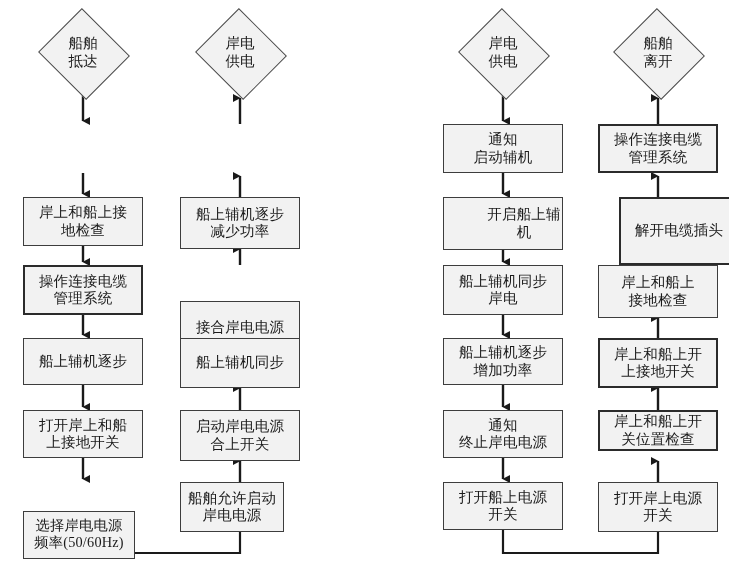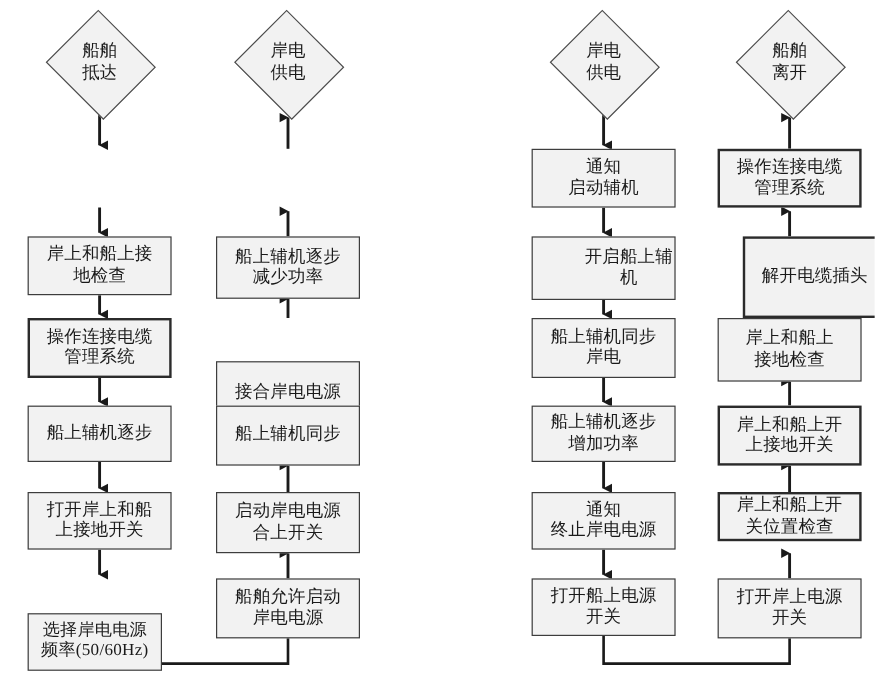--- a/index.html
+++ b/index.html
@@ -187,21 +187,21 @@
   <div class="node" style="left:180px; top:265px; width:120px; height:53px;margin-top:36px;">
     <span class="txt">接合岸电电源</span>
   </div>
   <div class="node" style="left:180px; top:338px; width:120px; height:50px;">
     <span class="txt">船上辅机同步</span>
   </div>
   <div class="node" style="left:180px; top:410px; width:120px; height:51px;">
     <span class="txt">启动岸电电源
 合上开关</span>
   </div>
-  <div class="node" style="left:180px; top:482px; width:120px; height:50px;">
+  <div class="node" style="left:180px; top:482px; width:104px; height:50px;">
     <span class="txt">船舶允许启动
 岸电电源</span>
   </div>
 
   <div class="diamond" style="left:454px; top:10px; width:98px; height:86px;">
     <div class="shape"></div>
     <div class="dtxt">岸电
 供电</div>
   </div>
 

